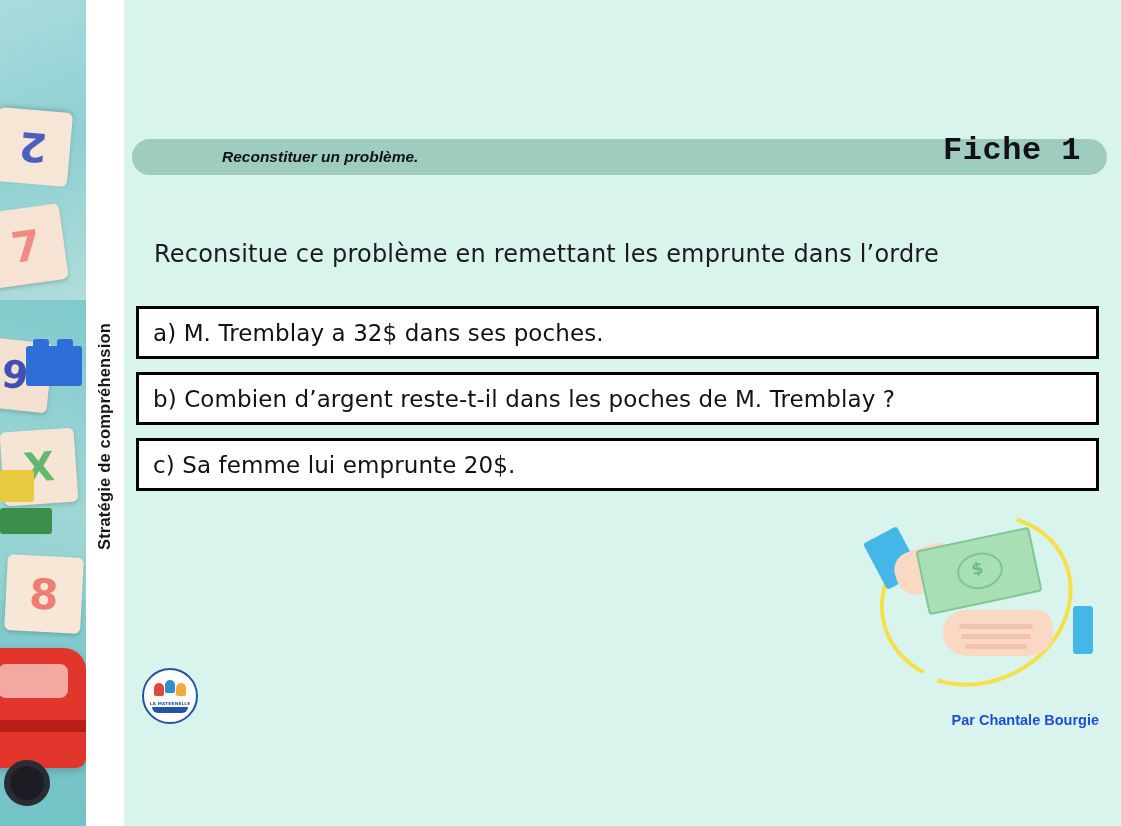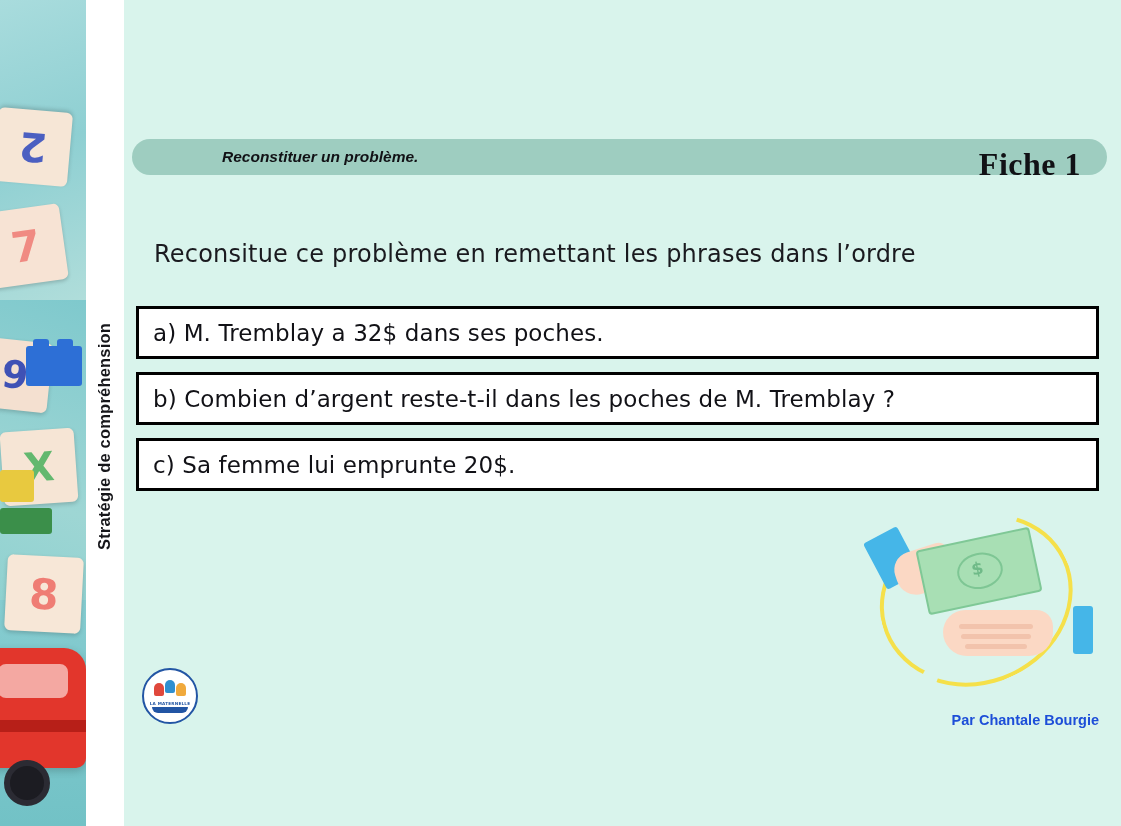--- a/index.html
+++ b/index.html
@@ -147,26 +147,25 @@
     margin-left: 90px;
     font-size: 15.5px;
     font-weight: bold;
     color: #111115;
     font-family: "Liberation Sans", sans-serif;
   }
   .fiche-label {
     position: absolute;
     right: 40px;
     top: 132px;
-    font-family: Liberation Serif, serif;
+    font-family: Liberation Mono, monospace;
     font-weight: bold;
     font-size: 32px;
     color: #111115;
     letter-spacing: .5px;
-    margin-top: 14px;
   }
 
   .instruction {
     position: absolute;
     left: 30px;
     top: 240px;
     font-family: "DejaVu Sans", sans-serif;
     font-size: 24px;
     color: #1a1a1f;
     letter-spacing: .2px;
@@ -363,21 +362,21 @@
   </div>
 
   <div class="content">
 
     <div class="header-bar">
       <div class="strat-label">Reconstituer un problème.</div>
     </div>
 
     <div class="fiche-label">Fiche 1</div>
 
-    <div class="instruction">Reconsitue ce problème en remettant les phrases dans l’ordre</div>
+    <div class="instruction">Reconsitue ce problème en remettant les emprunte dans l’ordre</div>
 
     <div class="sentences">
       <div class="sentence-box">
         <span>a) M. Tremblay a 32$ dans ses poches.</span>
       </div>
       <div class="sentence-box">
         <span>b) Combien d’argent reste-t-il dans les poches de M. Tremblay ?</span>
       </div>
       <div class="sentence-box">
         <span>c) Sa femme lui emprunte 20$.</span>

